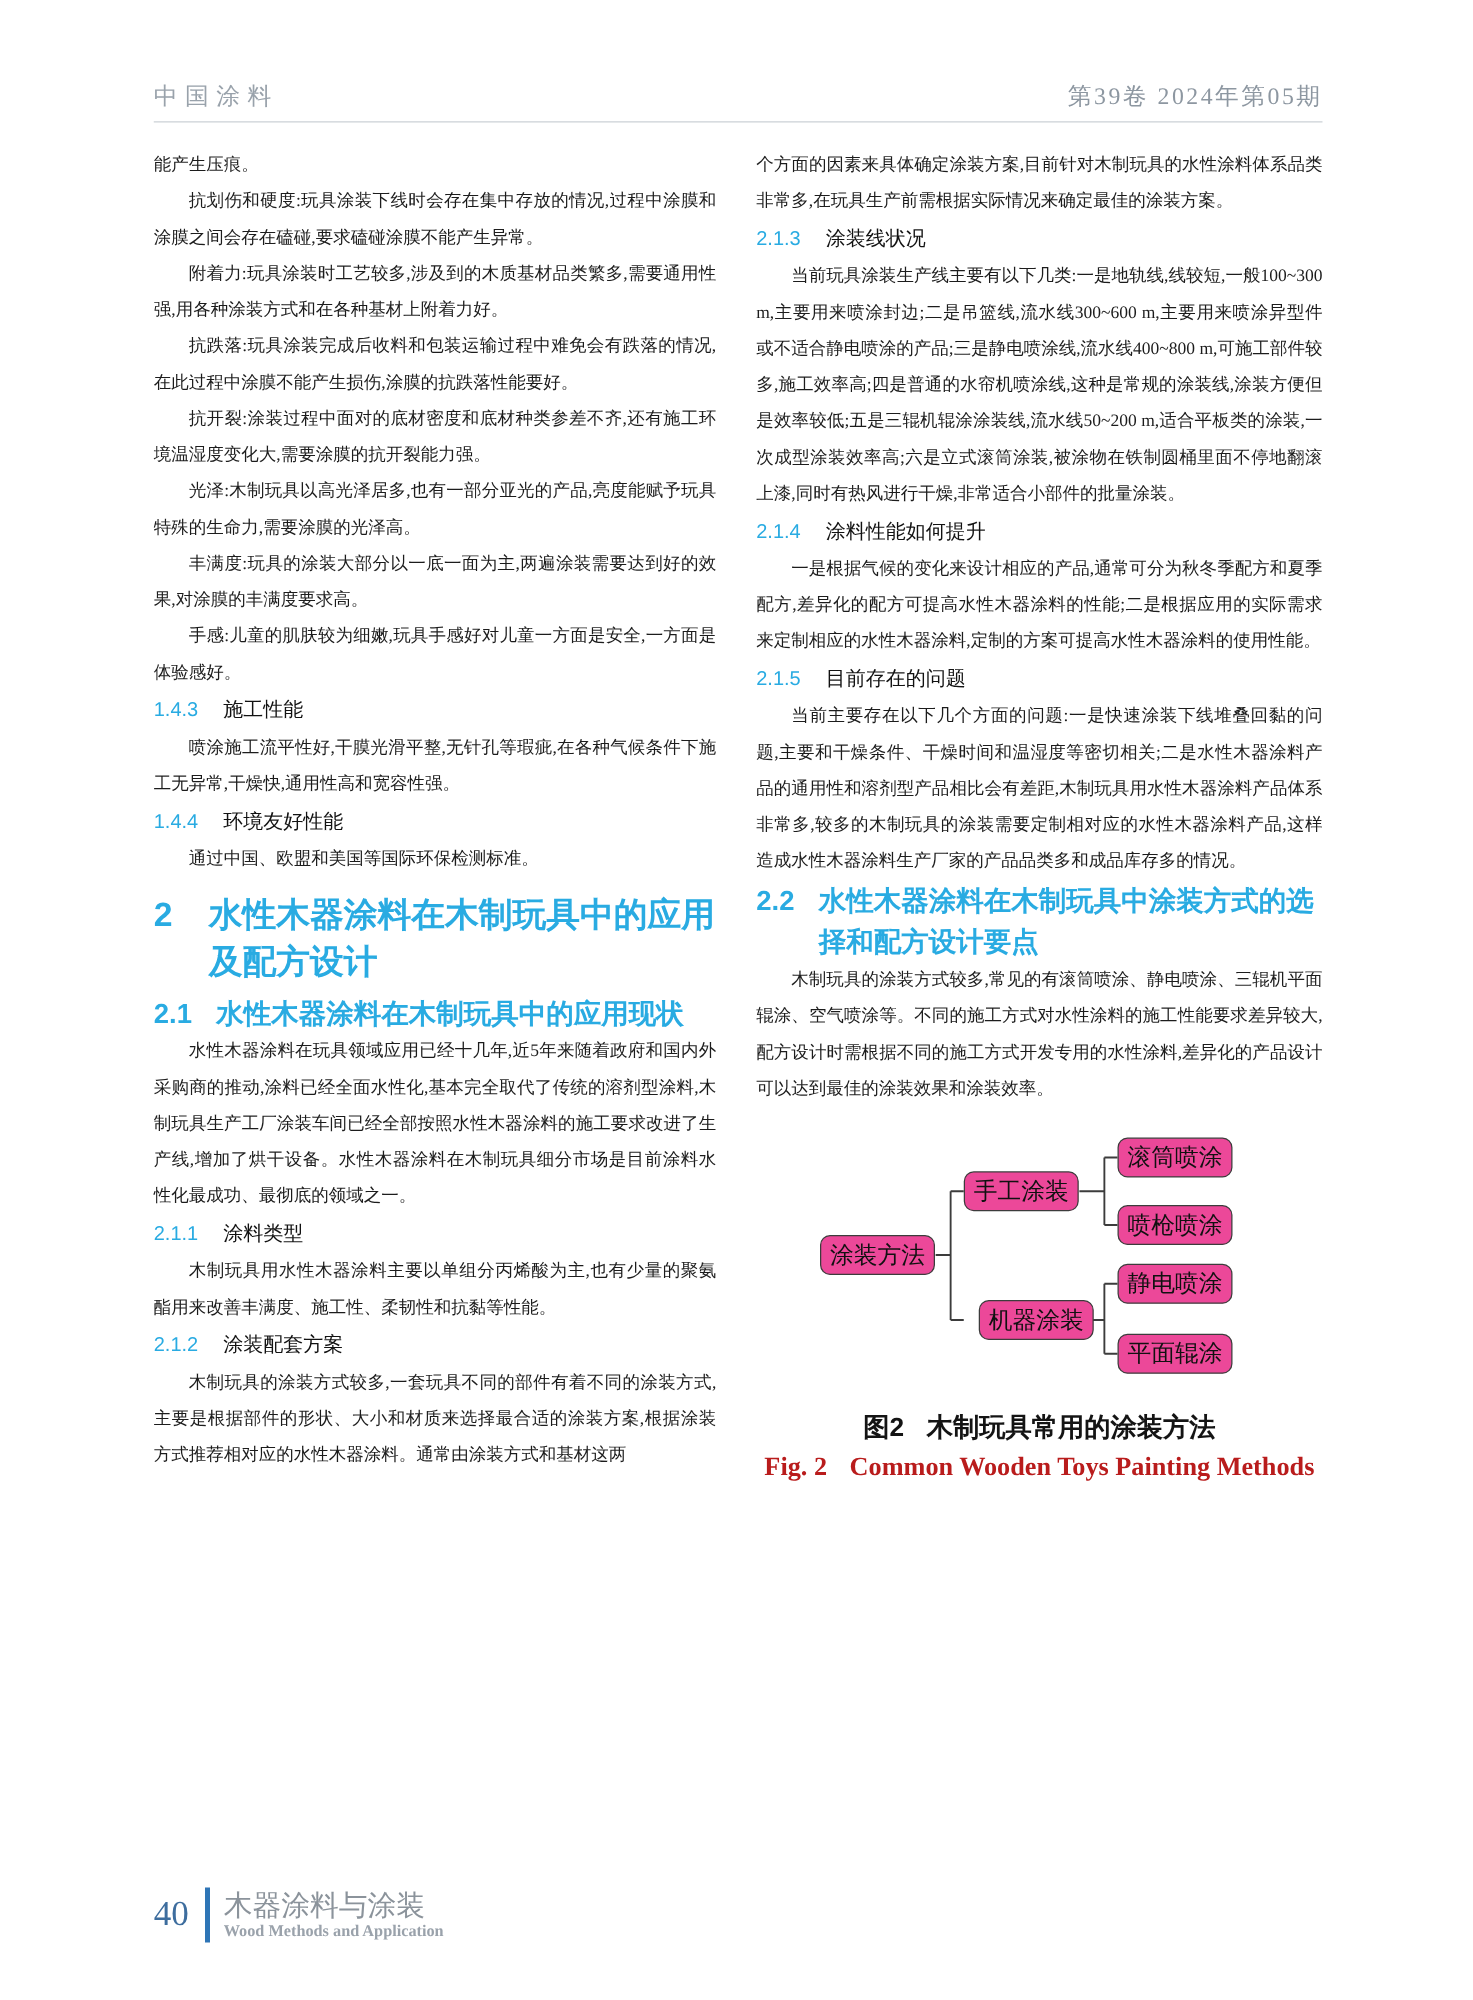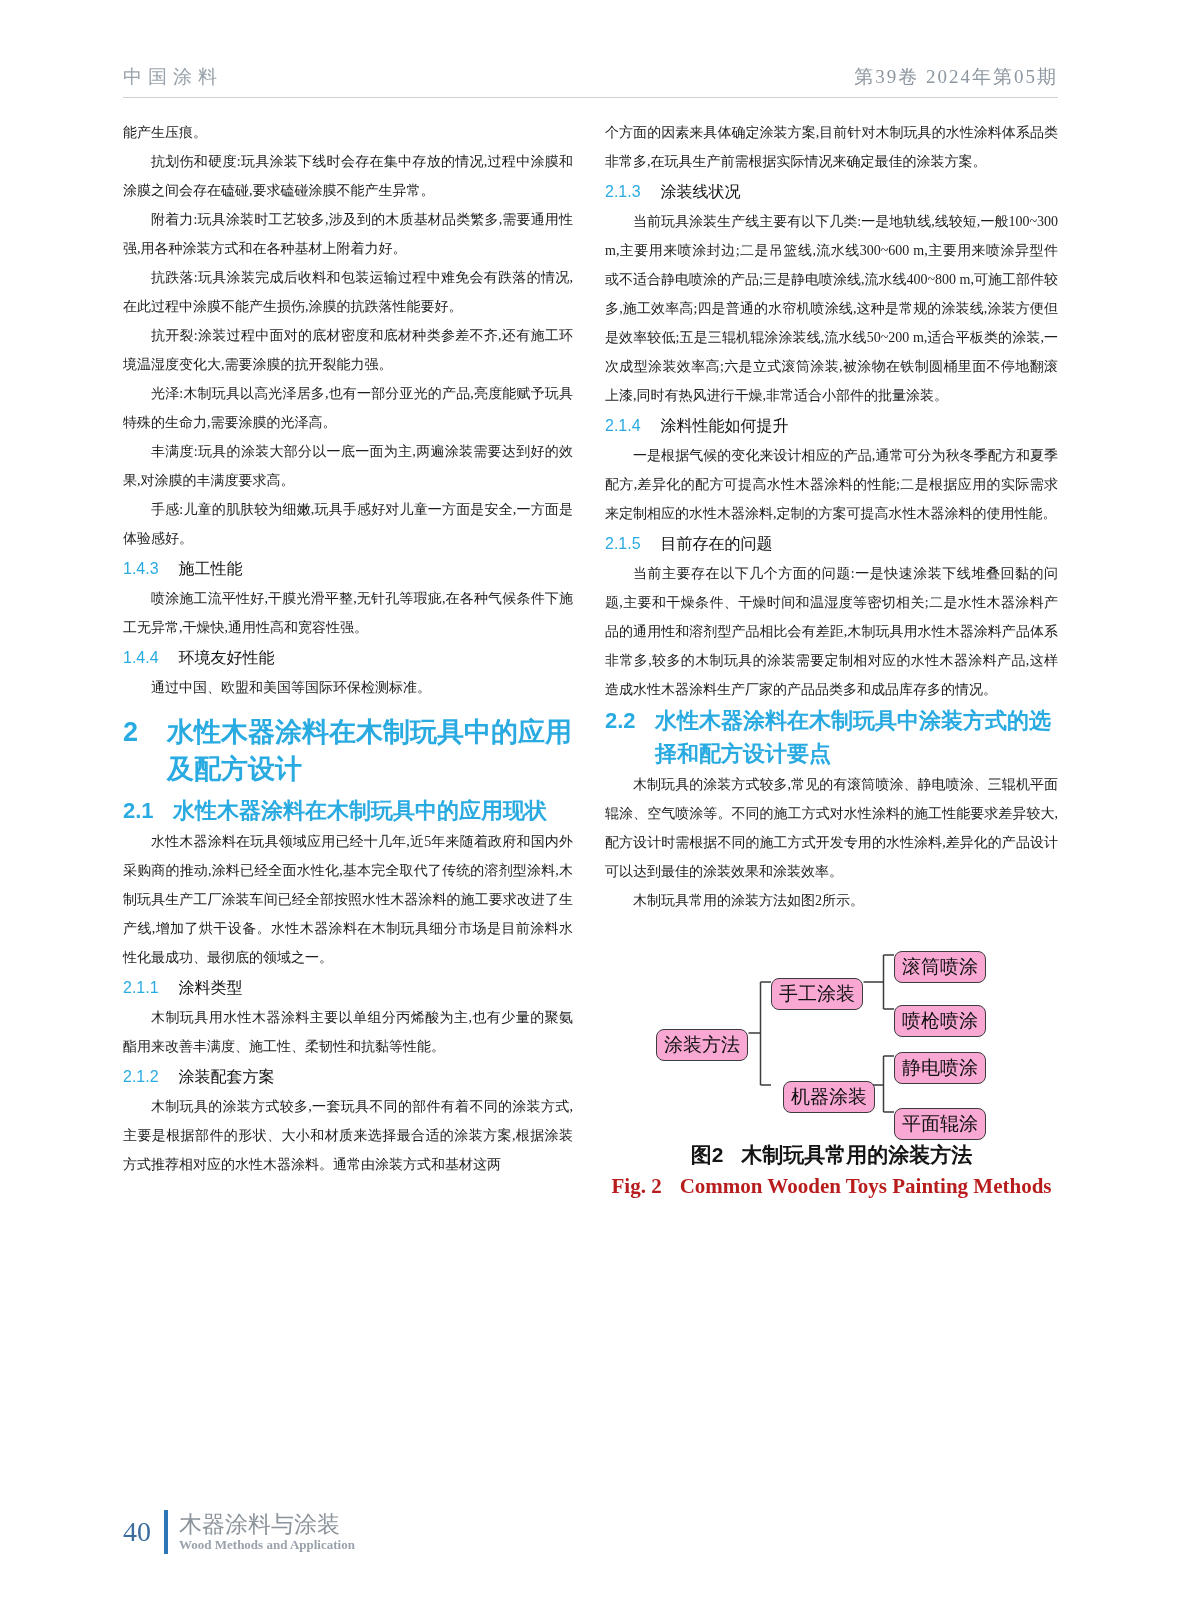--- a/index.html
+++ b/index.html
@@ -23,31 +23,31 @@
   .h1{display:flex;font-family:"Liberation Sans",sans-serif;font-weight:bold;
       color:#29ABE2;font-size:27px;line-height:37px;margin:12px 0 6px 0;}
   .h1 .num{width:44px;flex:none;}
   .h2{display:flex;font-family:"Liberation Sans",sans-serif;font-weight:bold;
       color:#29ABE2;font-size:22px;line-height:33px;}
   .h2 .num{width:50px;flex:none;}
   
   .figure{position:relative;height:214px;margin-top:12px;}
   .fig-lines{position:absolute;left:0;top:0;}
   .fnode{position:absolute;width:92px;height:32px;border:1.5px solid #3c3c3c;
-      border-radius:8px;background:#f9a8d4;display:flex;align-items:center;
-      justify-content:center;font-size:19px;color:#111;box-sizing:border-box;margin-top:12px;}
+      border-radius:8px;background:#ec4899;display:flex;align-items:center;
+      justify-content:center;font-size:19px;color:#111;box-sizing:border-box;}
   .n-root{left:51px;top:90px;}
   .n-manual{left:166px;top:39px;}
   .n-machine{left:178px;top:142px;}
   .n-leaf1{left:289px;top:12px;}
   .n-leaf2{left:289px;top:66px;}
   .n-leaf3{left:289px;top:113px;}
   .n-leaf4{left:289px;top:169px;}
   .fig-caption-zh{text-align:center;font-family:"Liberation Sans",sans-serif;
-      font-weight:bold;font-size:21px;color:#141414;}
+      font-weight:bold;font-size:21px;margin-top:16px;color:#141414;}
   .fig-caption-en{text-align:center;font-family:"Liberation Serif",serif;
       font-weight:bold;font-size:21px;margin-top:5px;color:#b91c1c;}
   .cap-label{margin-right:18px;}
   
   .page-footer{position:absolute;left:123px;top:1510px;display:flex;align-items:center;}
   .page-num{font-size:28px;color:#3d6d9e;margin-right:13px;}
   .footer-bar{width:4px;height:44px;background:#2e75b6;margin-right:11px;}
   .footer-journal-zh{font-size:23px;color:#8b939b;font-family:"Liberation Sans",sans-serif;line-height:25px;}
   .footer-journal-en{font-size:13px;color:#9aa2ab;font-family:"Liberation Serif",serif;font-weight:bold;line-height:16px;}
 </style>
@@ -118,21 +118,20 @@
       <div class="h3">
         <span class="num">2.1.5</span>
         <span class="title">目前存在的问题</span>
       </div>
       <p class="body">当前主要存在以下几个方面的问题:一是快速涂装下线堆叠回黏的问题,主要和干燥条件、干燥时间和温湿度等密切相关;二是水性木器涂料产品的通用性和溶剂型产品相比会有差距,木制玩具用水性木器涂料产品体系非常多,较多的木制玩具的涂装需要定制相对应的水性木器涂料产品,这样造成水性木器涂料生产厂家的产品品类多和成品库存多的情况。</p>
       <div class="h2">
         <span class="num">2.2</span>
         <span class="title">水性木器涂料在木制玩具中涂装方式的选择和配方设计要点</span>
       </div>
       <p class="body">木制玩具的涂装方式较多,常见的有滚筒喷涂、静电喷涂、三辊机平面辊涂、空气喷涂等。不同的施工方式对水性涂料的施工性能要求差异较大,配方设计时需根据不同的施工方式开发专用的水性涂料,差异化的产品设计可以达到最佳的涂装效果和涂装效率。</p>
-      <p class="body">木制玩具常用的涂装方法如图2所示。</p>
 
       <div class="figure">
         <svg class="fig-lines" width="453" height="214" viewBox="0 0 453 214">
           <path d="M143.5 106 H155.5 M155.5 55 V158 M155.5 55 H166 M155.5 158 H166
                    M258.5 55 H278.5 M278.5 28 V82 M278.5 28 H289 M278.5 82 H289
                    M258.5 158 H278.5 M278.5 129 V185 M278.5 129 H289 M278.5 185 H289" stroke="#3c3c3c" stroke-width="1.5" fill="none"></path>
         </svg>
         <div class="fnode n-root">涂装方法</div>
         <div class="fnode n-manual">手工涂装</div>
         <div class="fnode n-machine">机器涂装</div>

